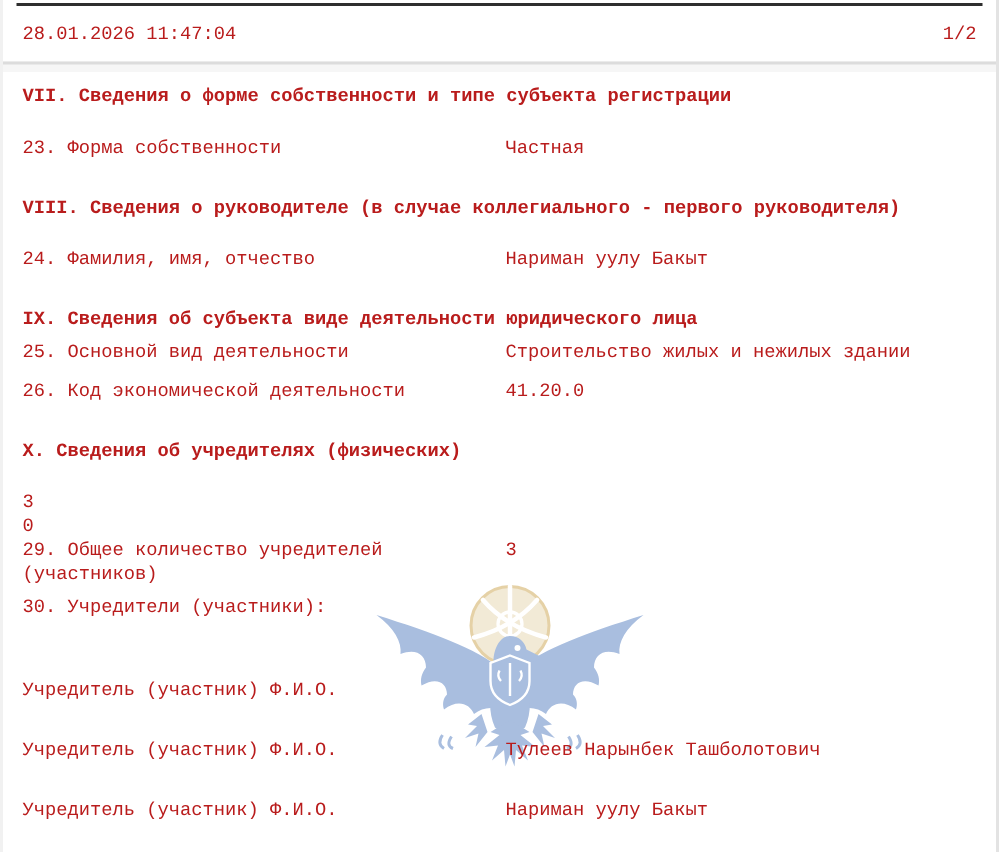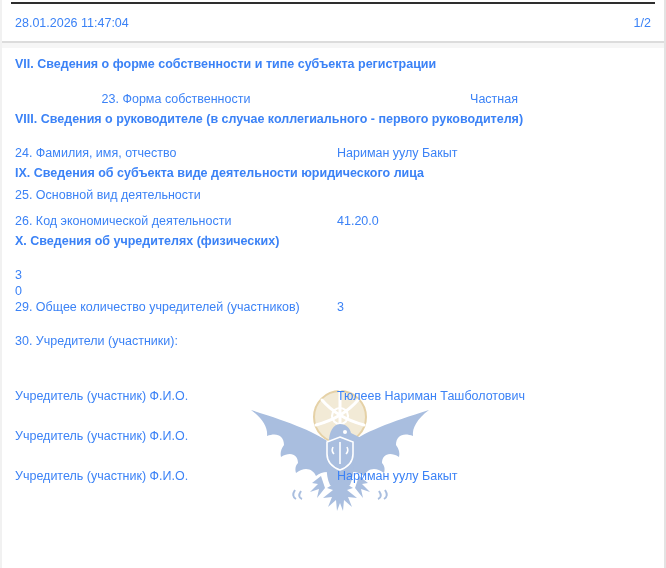--- a/index.html
+++ b/index.html
@@ -4,44 +4,44 @@
 <style>
   html,body { margin:0; padding:0; background:#fff; }
   .page {
     position:relative;
     width:666px; height:568px;
     box-sizing:border-box;
     background:#ffffff;
     border-left:2px solid #f1f1f1;
     border-right:2px solid #e3e3e3;
     overflow:hidden;
-    font-family:Liberation Sans, sans-serif;
-    font-size:12.5px; line-height:16px; color:#3b82f6;
+    font-family:Liberation Mono, monospace;
+    font-size:12.5px; line-height:16px; color:#b91c1c;
   }
   .content { position:relative; z-index:1; }
   .header {
     margin:2px 9px 0 9px;
     border-top:2px solid #2e2e2e;
     padding:11px 4px 10px 4px;
     display:flex; justify-content:space-between; align-items:flex-start;
   }
   .hsep { height:5px; background:#f6f6f6; border-top:2px solid #dcdcdc; }
   .body { padding:0 13px; }
   .title { font-weight:bold; margin:0; font-size:12.5px; }
   .row { display:flex; align-items:flex-start; margin:0; }
   .row .label { width:322px; flex:0 0 322px; }
   .row .value { flex:1; }
   .g8  { margin-top:8px; }
-  .g19 { margin-top:19px;text-align:center; }
-  .g20 { margin-top:4px; }
+  .g19 { margin-top:19px; }
+  .g20 { margin-top:24px; }
   .g18 { margin-top:18px;align-items:center; }
   .g17 { margin-top:6px; }
   .g10 { margin-top:10px; }
   .g0  { margin-top:0; }
-  .g6  { margin-top:18px; }
+  .g6  { margin-top:6px; }
   .g39 { margin-top:39px; }
   .g24 { margin-top:24px; }
   .watermark { position:absolute; left:235px; top:390px; width:210px; height:128px; z-index:0; }
 </style>
 </head>
 <body>
 
 <div class="page">
 
   <div class="watermark">
@@ -95,20 +95,21 @@
 
       <p class="title g20">VIII. Сведения о руководителе (в случае коллегиального - первого руководителя)</p>
       <div class="row g18">
         <div class="label">24. Фамилия, имя, отчество</div>
         <div class="value">Нариман уулу Бакыт</div>
       </div>
 
       <p class="title g20">IX. Сведения об субъекта виде деятельности юридического лица</p>
       <div class="row g17">
         <div class="label">25. Основной вид деятельности</div>
+        <div class="value">Строительство жилых и нежилых здании</div>
       </div>
       <div class="row g10">
         <div class="label">26. Код экономической деятельности</div>
         <div class="value">41.20.0</div>
       </div>
 
       <p class="title g20">X. Сведения об учредителях (физических)</p>
       <div class="row g18">
         <div class="value">3</div>
       </div>
@@ -119,24 +120,24 @@
         <div class="label">29. Общее количество учредителей (участников)</div>
         <div class="value">3</div>
       </div>
       <div class="row g6">
         <div class="label">30. Учредители (участники):</div>
         <div class="value"></div>
       </div>
 
       <div class="row g39">
         <div class="label">Учредитель (участник) Ф.И.О.</div>
-        <div class="value">Тюлеев Нариман Ташболотович</div>
       </div>
       <div class="row g24">
         <div class="label">Учредитель (участник) Ф.И.О.</div>
+        <div class="value">Тулеев Нарынбек Ташболотович</div>
       </div>
       <div class="row g24">
         <div class="label">Учредитель (участник) Ф.И.О.</div>
         <div class="value">Нариман уулу Бакыт</div>
       </div>
 
     </div>
   </div>
 </div>
 

